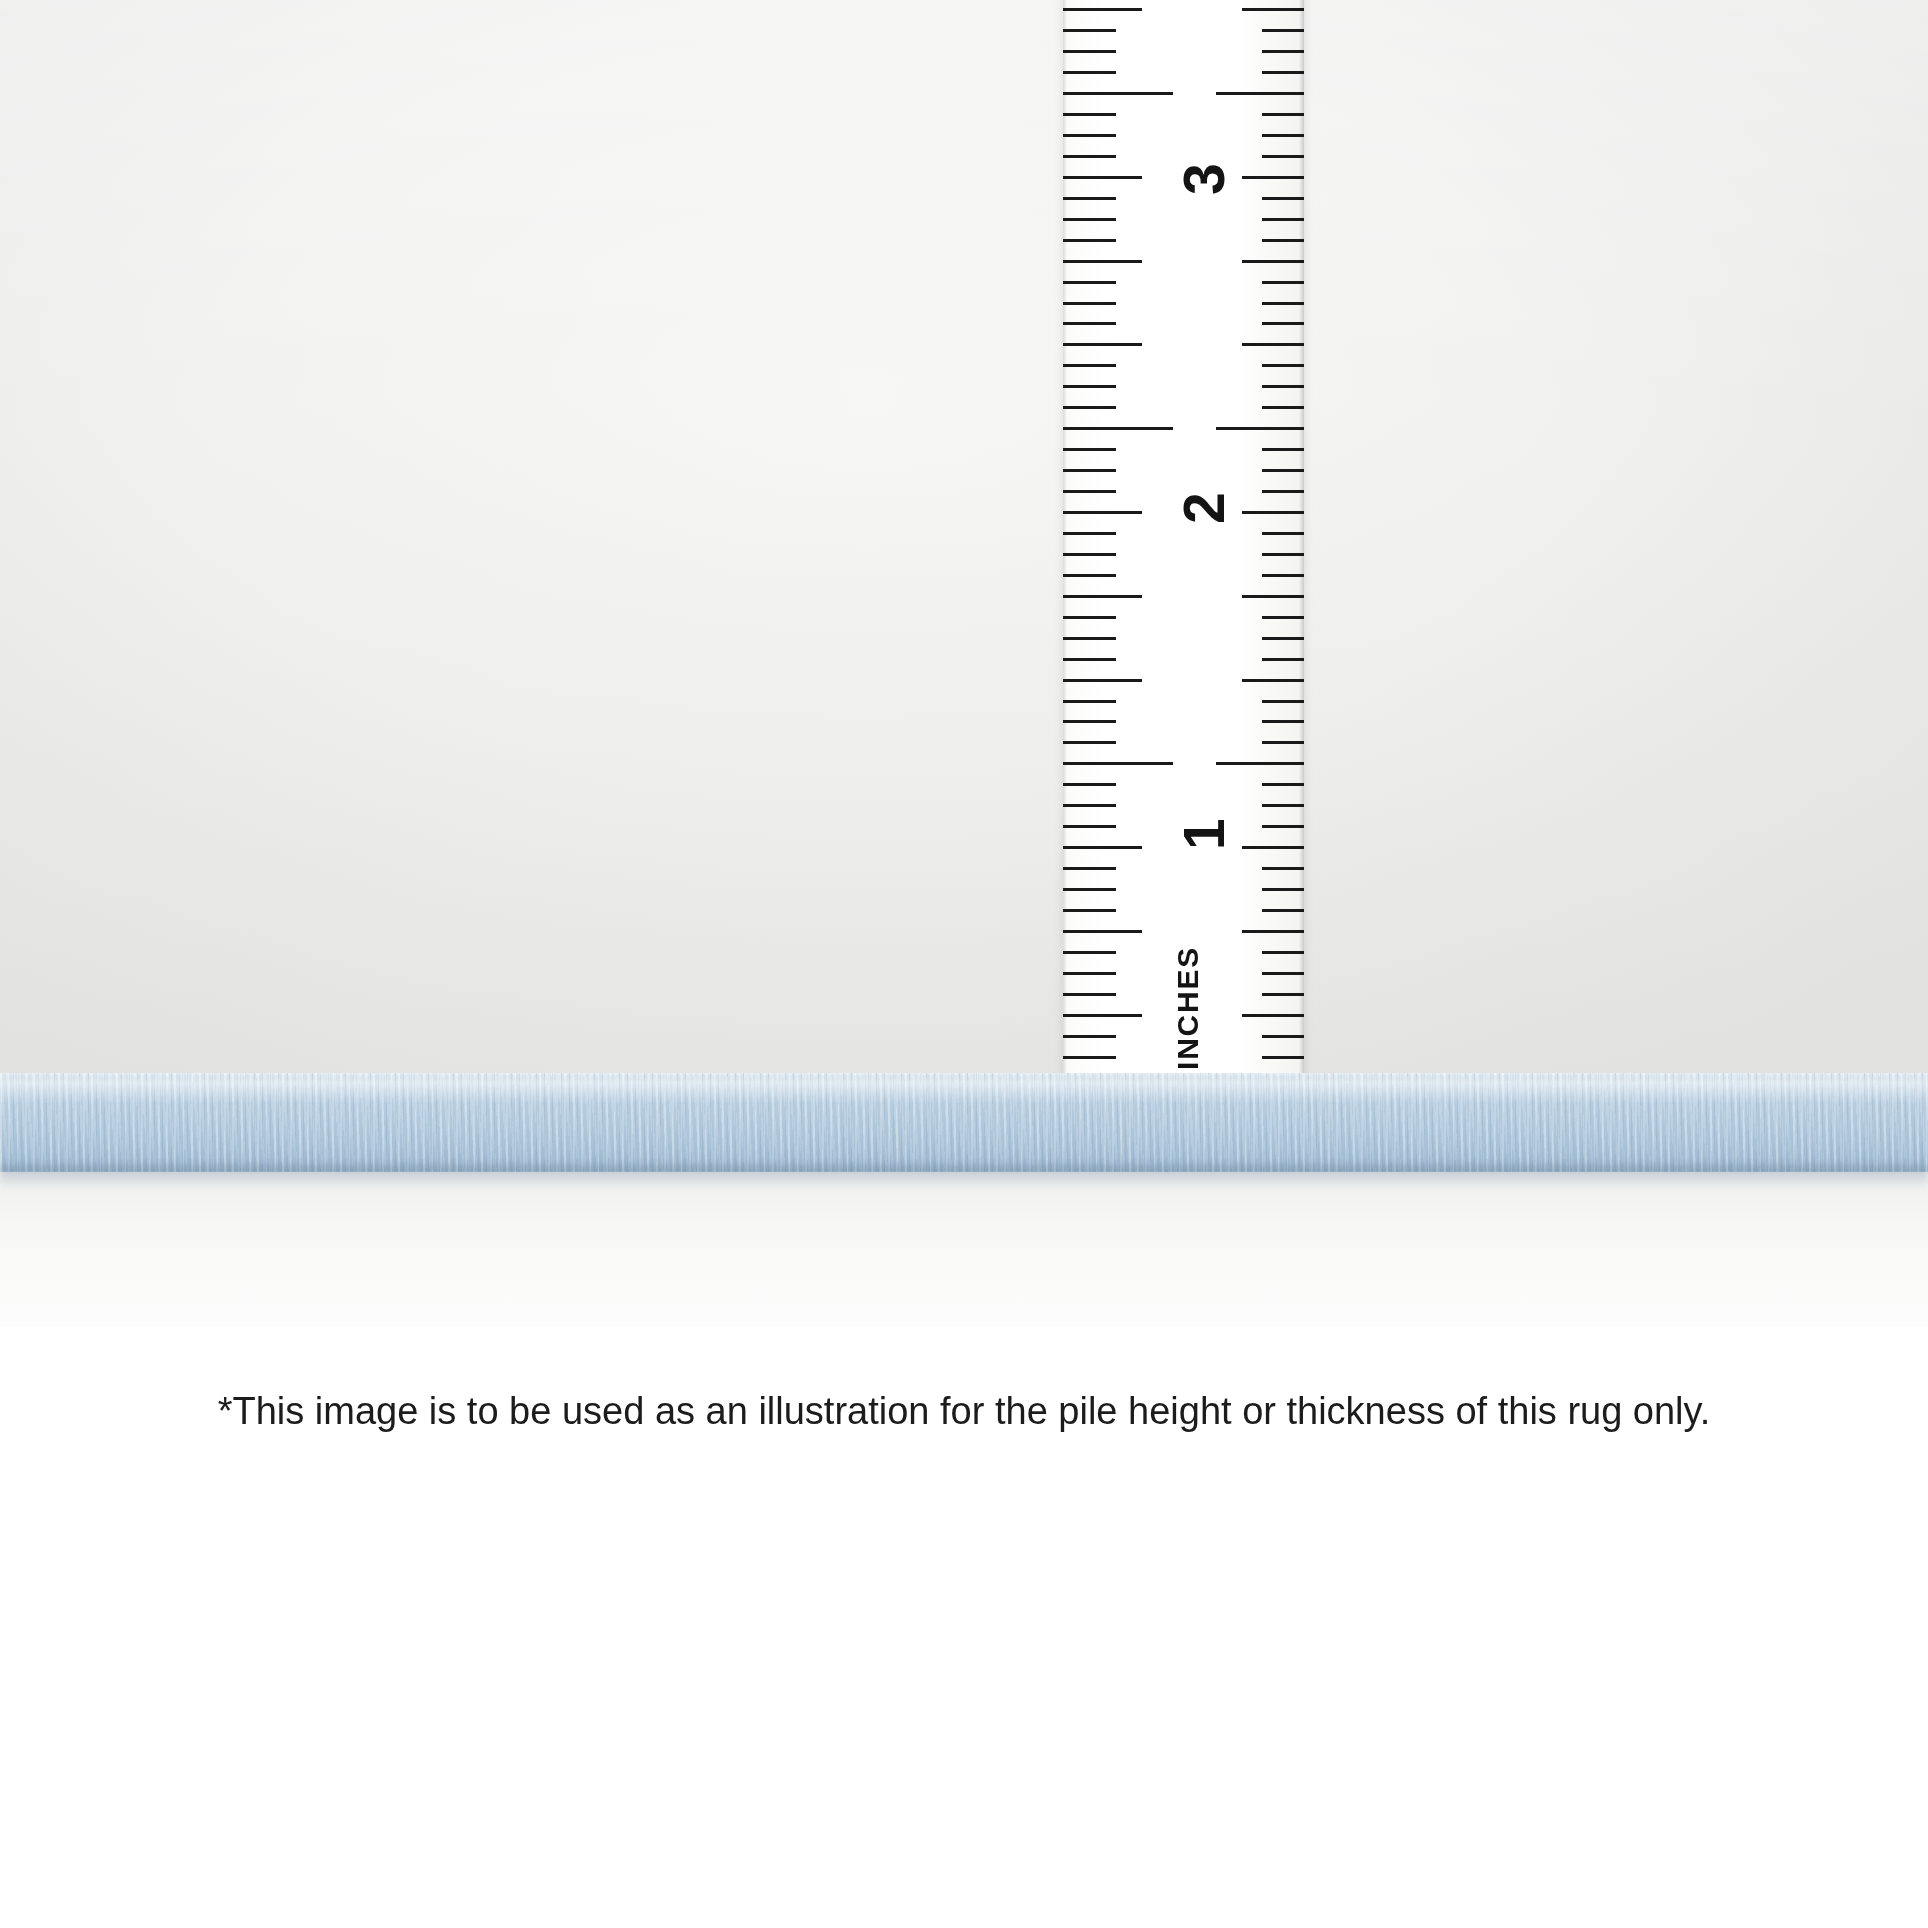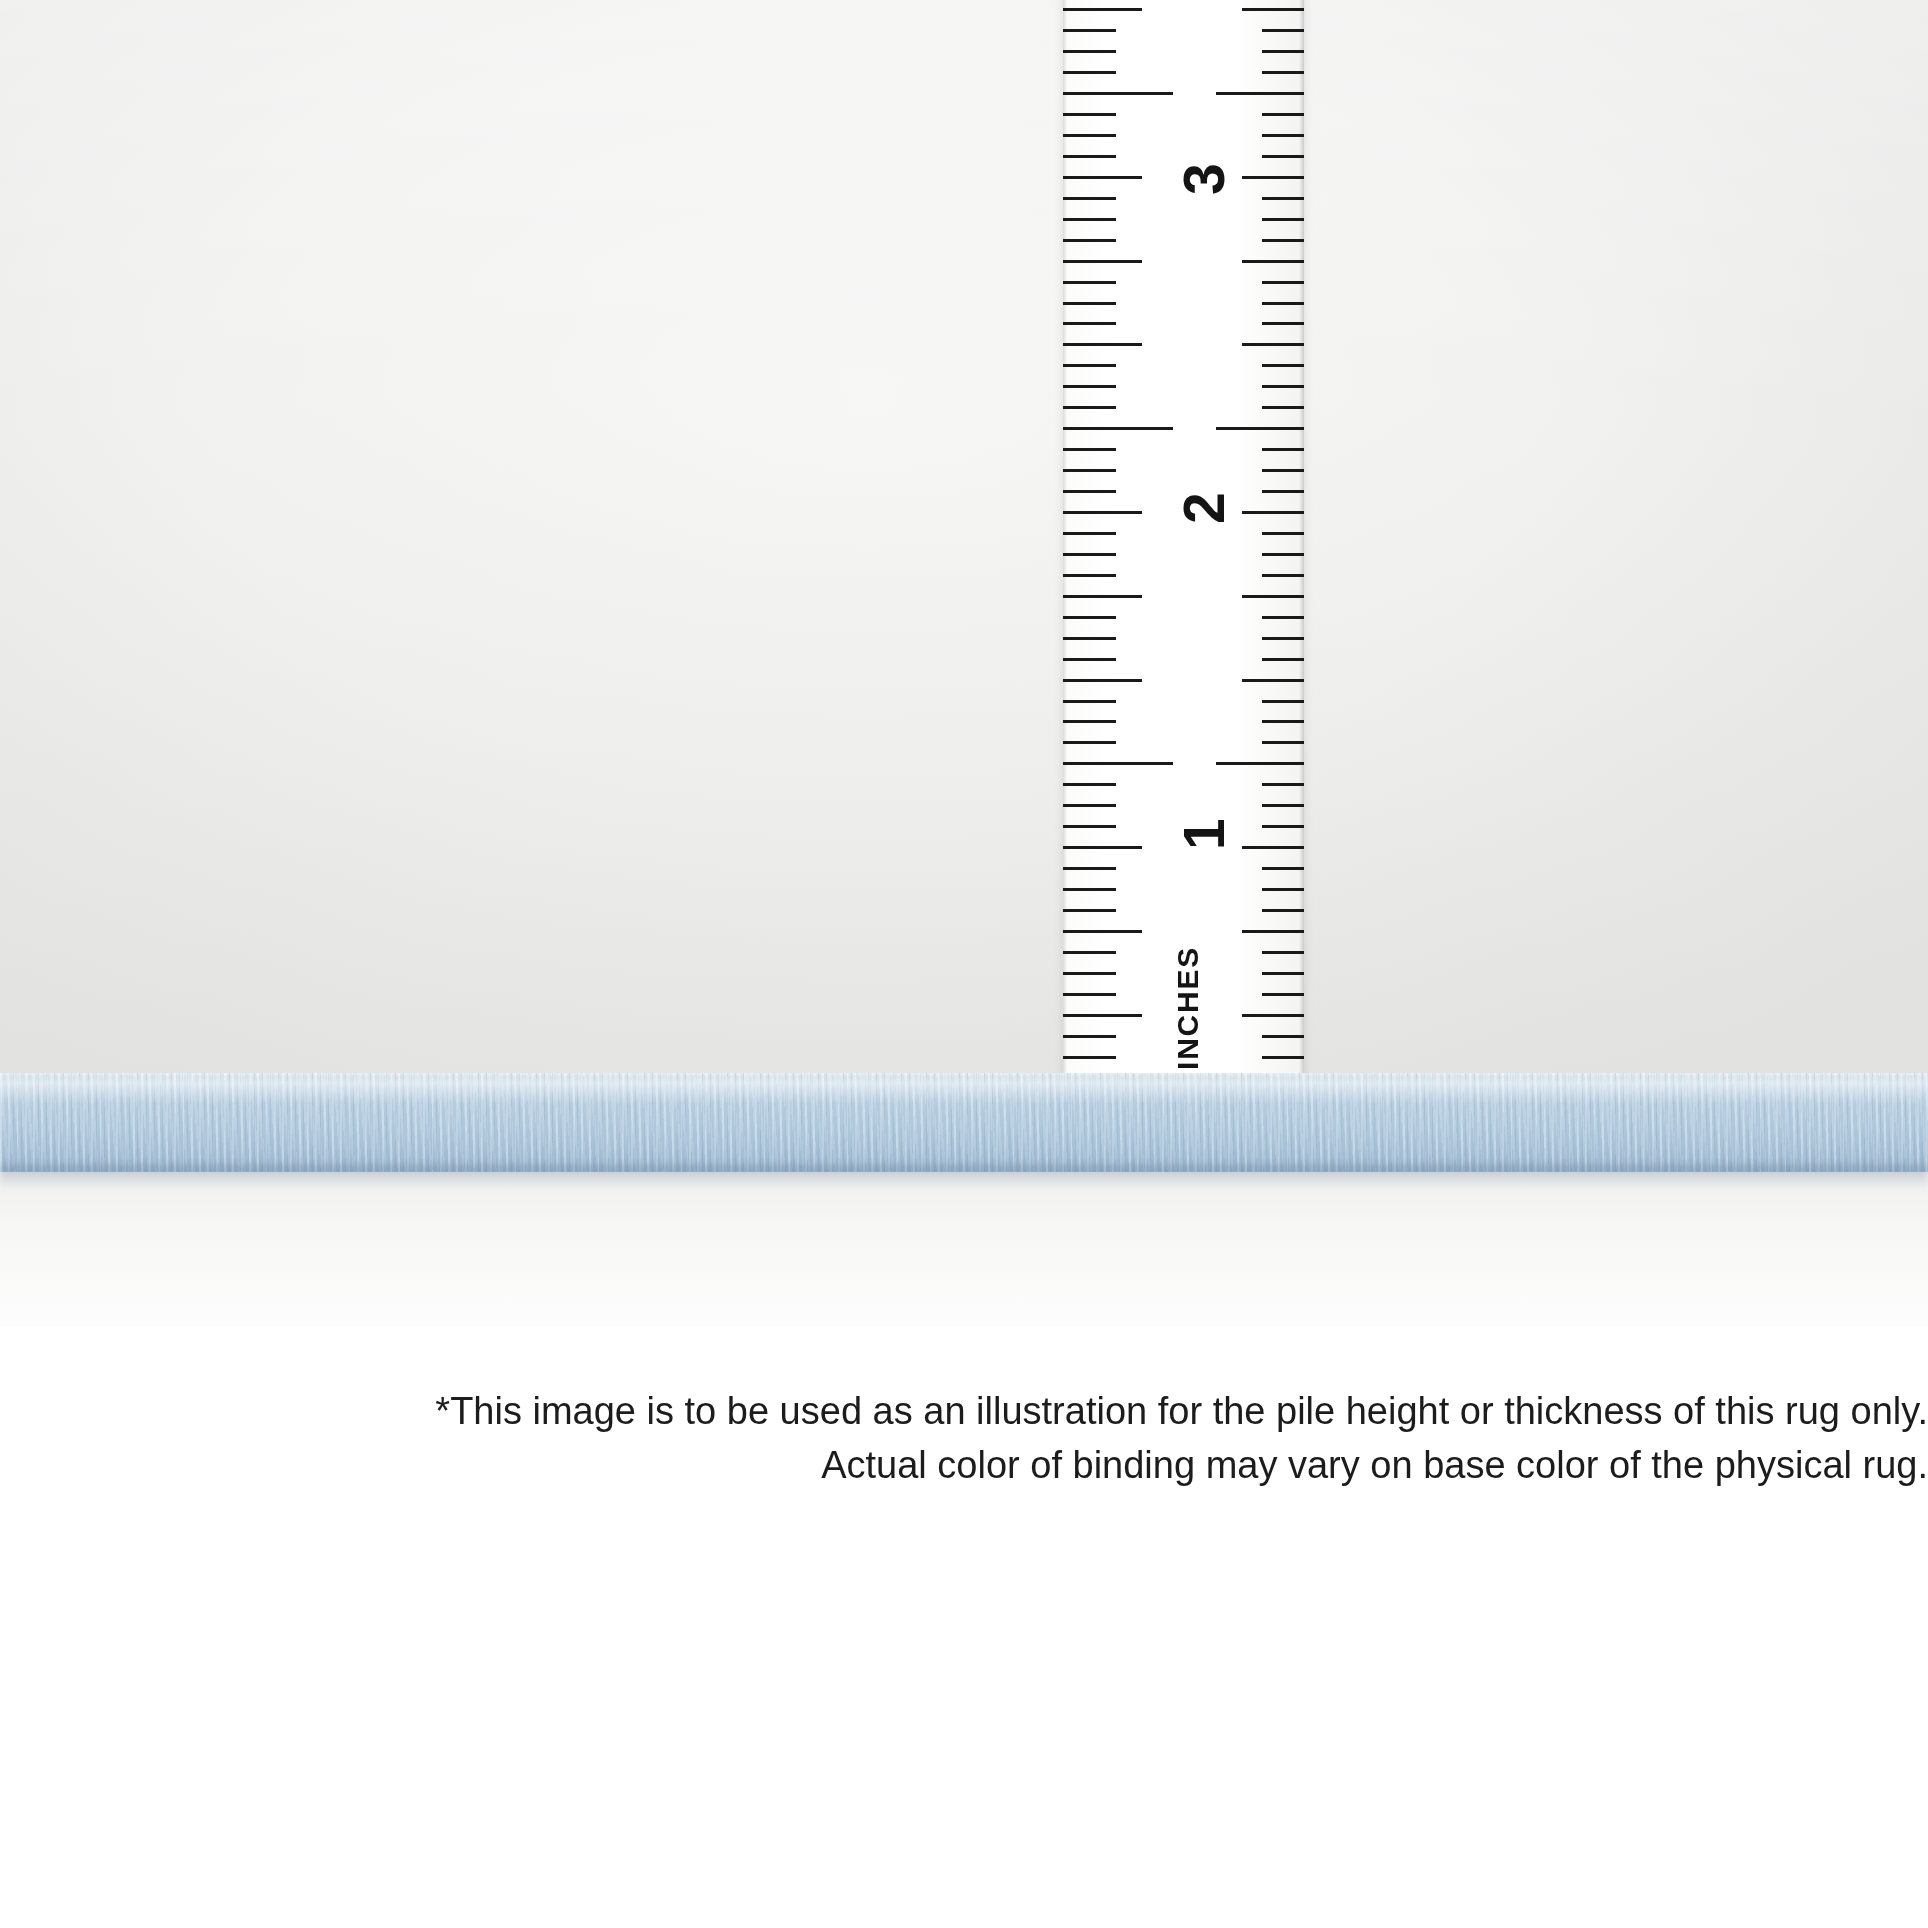--- a/index.html
+++ b/index.html
@@ -219,21 +219,21 @@
     position: absolute;
     left: 0;
     top: 1385px;
     width: 1928px;
     text-align: center;
     color: #1c1c1c;
     font-size: 38px;
     line-height: 1.42;
     font-family: "Liberation Sans", sans-serif;
   }
-  .caption .line { display: block; text-align: right; }
+  .caption .line { display: block; }
 </style>
 </head>
 <body>
 
 <div id="scene">
 
   <div class="photo">
 
     <div class="wall"></div>
     <div class="wall-vignette"></div>
@@ -366,17 +366,16 @@
       <div class="rug-threads"></div>
       <div class="rug-threads2"></div>
       <div class="rug-highlight"></div>
       <div class="rug-shadow"></div>
     </div>
 
   </div>
 
   <div class="caption">
     <span class="line">*This image is to be used as an illustration for the pile height or thickness of this rug only.</span>
-    <span class="line">Actual color of binding may vary on base color of the physical rug.</span>
   </div>
 
 </div>
 
 
 </body></html>

